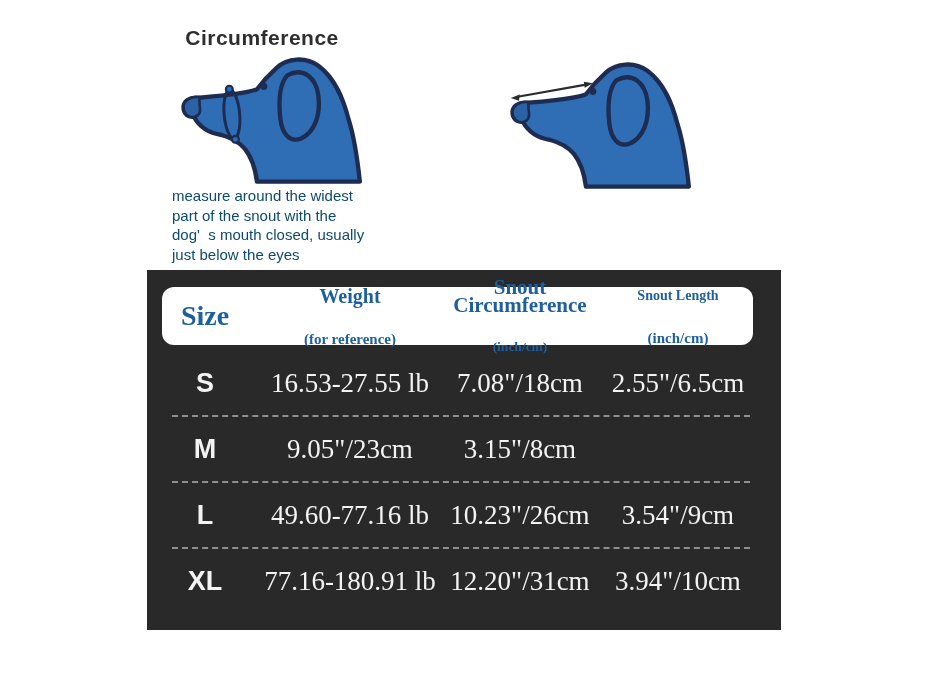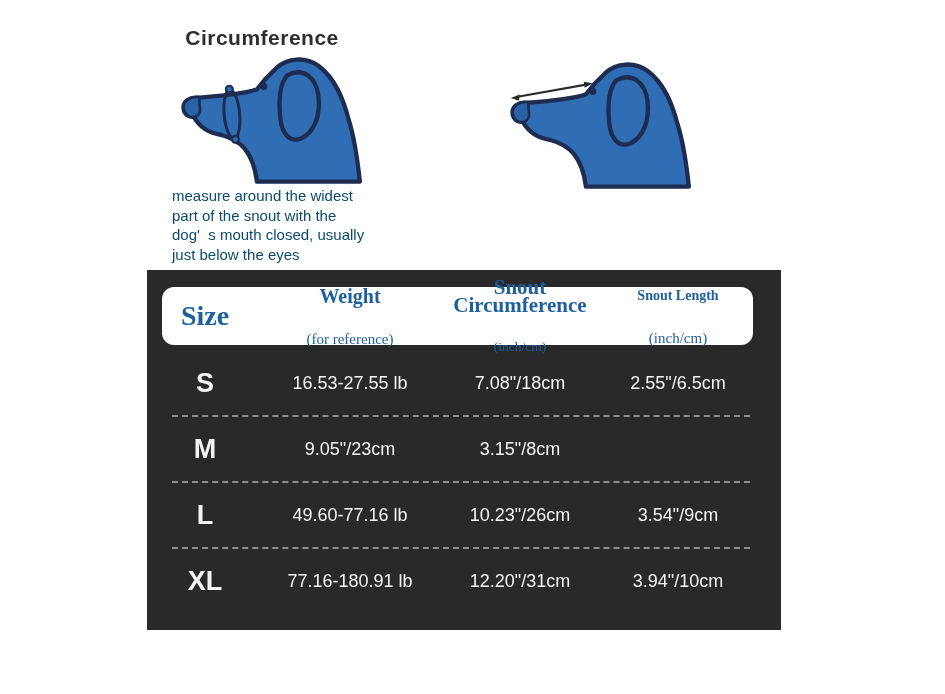--- a/index.html
+++ b/index.html
@@ -55,39 +55,39 @@
     display: flex; flex-direction: column; align-items: center; justify-content: center;
     text-align: center;
     color: #1e5f9e;
     font-family: "Liberation Serif", "DejaVu Serif", serif;
     font-weight: bold;
   }
   .th-size  .th-label { font-size: 28px; }
   .th-weight .th-label { font-size: 20px; line-height: 22px; }
   .th-circ  .th-label { font-size: 21px; line-height: 18px; white-space: pre-line; }
   .th-len   .th-label { font-size: 14px; line-height: 21px; }
-  .th-sub { font-size: 15px; line-height: 17px; font-weight: normal; margin-top: 24px; }
+  .th-sub { font-size: 15px; line-height: 17px; font-weight: bold; margin-top: 24px; }
   .th-circ .th-sub { font-size: 13.5px; }
 
   .tbody {
     position: absolute;
     left: 13px; top: 75px; width: 608px;
     padding-top: 6px;
   }
   .trow {
     height: 64px;
     display: grid;
     grid-template-columns: 90px 200px 140px 176px;
     align-items: center;
   }
   .td {
     text-align: center;
     color: #f3f3f3;
-    font-family: Liberation Sans, sans-serif;
-    font-size: 18px;
+    font-family: Liberation Serif, serif;
+    font-size: 27px;
     white-space: nowrap;
   }
   .td-size {
     font-family: "Liberation Sans", "DejaVu Sans", sans-serif;
     font-weight: bold; font-size: 27px;
   }
   .sep {
     height: 0;
     border-top: 2px dashed #8f8f8f;
     margin-left: 12px; width: 578px;

